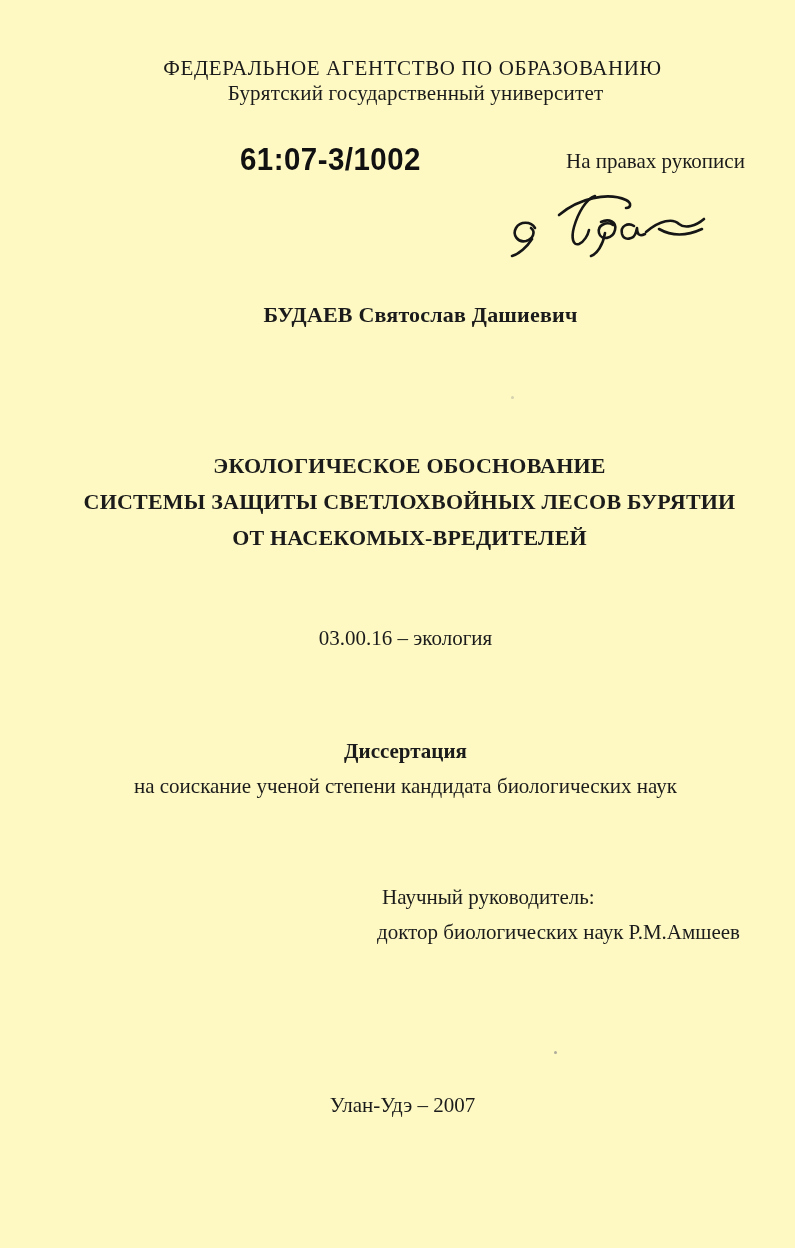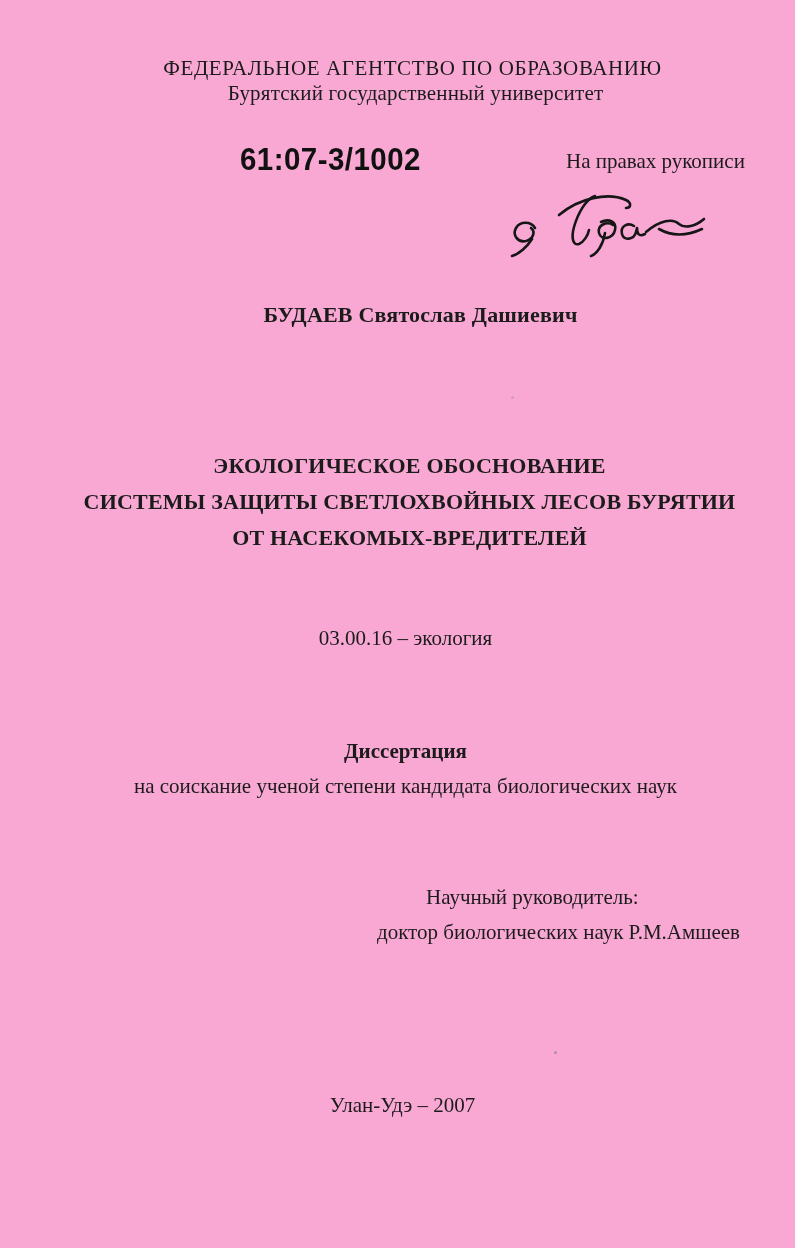--- a/index.html
+++ b/index.html
@@ -1,21 +1,21 @@
 <!DOCTYPE html>
 <html lang="ru"><head>
 <meta charset="utf-8">
 <title>Dissertation Title Page Scan</title>
 <style>
   html,body{margin:0;padding:0;background:#e8e8e8;}
   .page{
     position:relative;
     width:795px;height:1248px;
     margin:0 auto;
-    background:#f9a8d4;
+    background:#fef9c3;
     font-family:"Liberation Serif", serif;
     color:#1b1b1b;
     overflow:hidden;
   }
   .centered{
     position:absolute;left:0;width:795px;
     text-align:center;white-space:nowrap;
   }
   .agency{
     top:56px;font-size:21px;letter-spacing:0.6px;
@@ -59,21 +59,21 @@
     transform:translateX(8px);
   }
   .degree-line{
     top:774px;font-size:21px;
     transform:translateX(8px);
   }
   .supervisor{
     position:absolute;left:377px;top:880px;
     font-size:21px;line-height:35px;white-space:nowrap;
   }
-  .supervisor .sup-label{padding-left:5px;margin-left:44px;}
+  .supervisor .sup-label{padding-left:5px;}
   .city-year{
     top:1093px;font-size:21px;
     transform:translateX(5px);
   }
   .speck{
     position:absolute;width:3px;height:3px;border-radius:50%;
     background:#8a8a8a;opacity:0.7;
   }
   .speck-1{left:511px;top:396px;opacity:0.35;}
   .speck-2{left:554px;top:1051px;}

